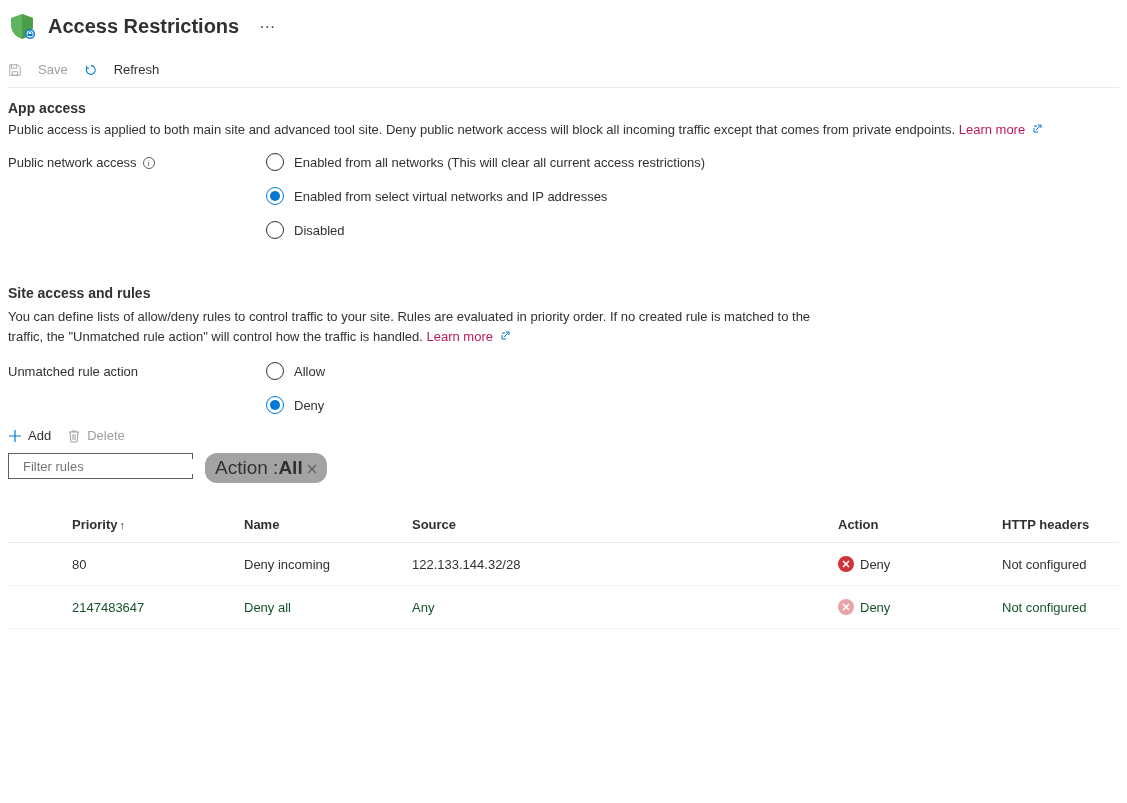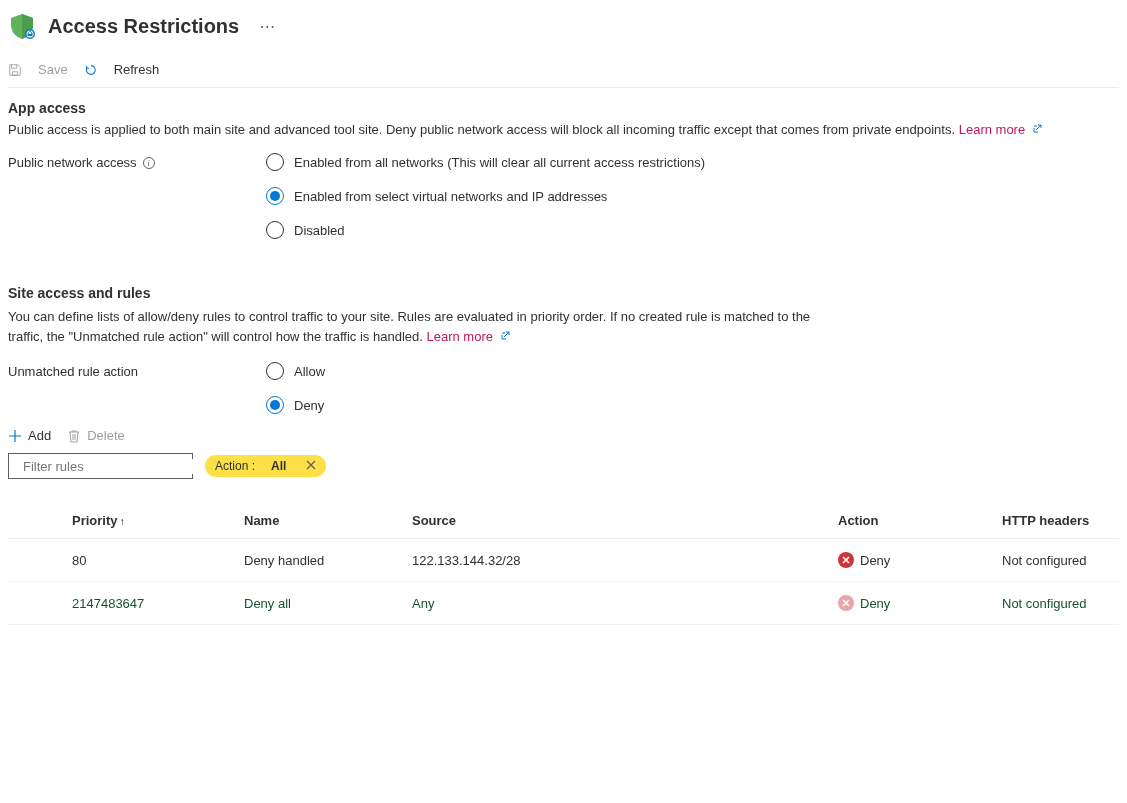--- a/index.html
+++ b/index.html
@@ -37,24 +37,24 @@
 .tab.active { font-weight: 400; color: #323130; }
 .tab.active::after { content: ""; position: absolute; left: 0; right: 0; bottom: -1px; height: 2px; background: #0078d4; }
 
 .desc-block { max-width: 820px; font-size: 13px; line-height: 1.5; margin-bottom: 16px; }
 
 .action-bar { display: flex; gap: 16px; padding: 10px 0; }
 .action-btn { display: inline-flex; align-items: flex-end; gap: 6px; font-size: 13px; cursor: pointer; }
 .action-btn.disabled { color: #a19f9d; cursor: default; }
 .action-btn svg { width: 14px; height: 14px; }
 
-.filter-row { display: flex; align-items: center; gap: 12px; margin-bottom: 24px; }
+.filter-row { display: flex; gap: 12px; margin-bottom: 24px; }
 .filter-input { display: flex; align-items: center; gap: 6px; border: 1px solid #605e5c; padding: 4px 8px; width: 185px; height: 26px; }
 .filter-input input { border: none; outline: none; font-size: 13px; flex: 1; font-family: inherit; }
-.filter-pill { display: inline-flex; align-items: center; gap: 16px; background: #fde047; border-radius: 12px; padding: 4px 10px; font-size: 12px; }
+.filter-pill { display: inline-flex; align-items: center; gap: 0; background: #a3a3a3; border-radius: 12px; padding: 4px 10px; font-size: 19px; }
 .filter-pill b { font-weight: 600; }
 .filter-pill-close { margin-left: 4px; cursor: pointer; color: #605e5c; }
 
 .rules-table { width: 100%; border-collapse: collapse; }
 .rules-table th { text-align: left; font-weight: 600; font-size: 13px; padding: 10px 8px; border-bottom: 1px solid #edebe9; }
 .rules-table td { font-size: 13px; padding: 13px 8px; border-bottom: 1px solid #f3f2f1; }
 .rules-table tr.faded td { color: #14532d; }
 .col-priority { padding-left: 64px !important; width: 228px; }
 .col-name { width: 168px; }
 .col-source { width: 426px; }
@@ -208,21 +208,21 @@
         <th class="col-priority"><span>Priority</span><span class="sort-arrow">↑</span></th>
         <th class="col-name">Name</th>
         <th class="col-source">Source</th>
         <th class="col-action">Action</th>
         <th>HTTP headers</th>
       </tr>
     </thead>
     <tbody id="rules-tbody">
         <tr>
           <td class="col-priority">80</td>
-          <td>Deny handled</td>
+          <td>Deny incoming</td>
           <td>122.133.144.32/28</td>
           <td>
             <span class="action-cell">
               <span class="status-icon status-deny">
                 <svg viewBox="0 0 10 10">
                   <path d="M2 2l6 6M8 2l-6 6" stroke="#fff" stroke-width="1.6"></path>
                 </svg>
               </span>
               <span>Deny</span>
             </span>

